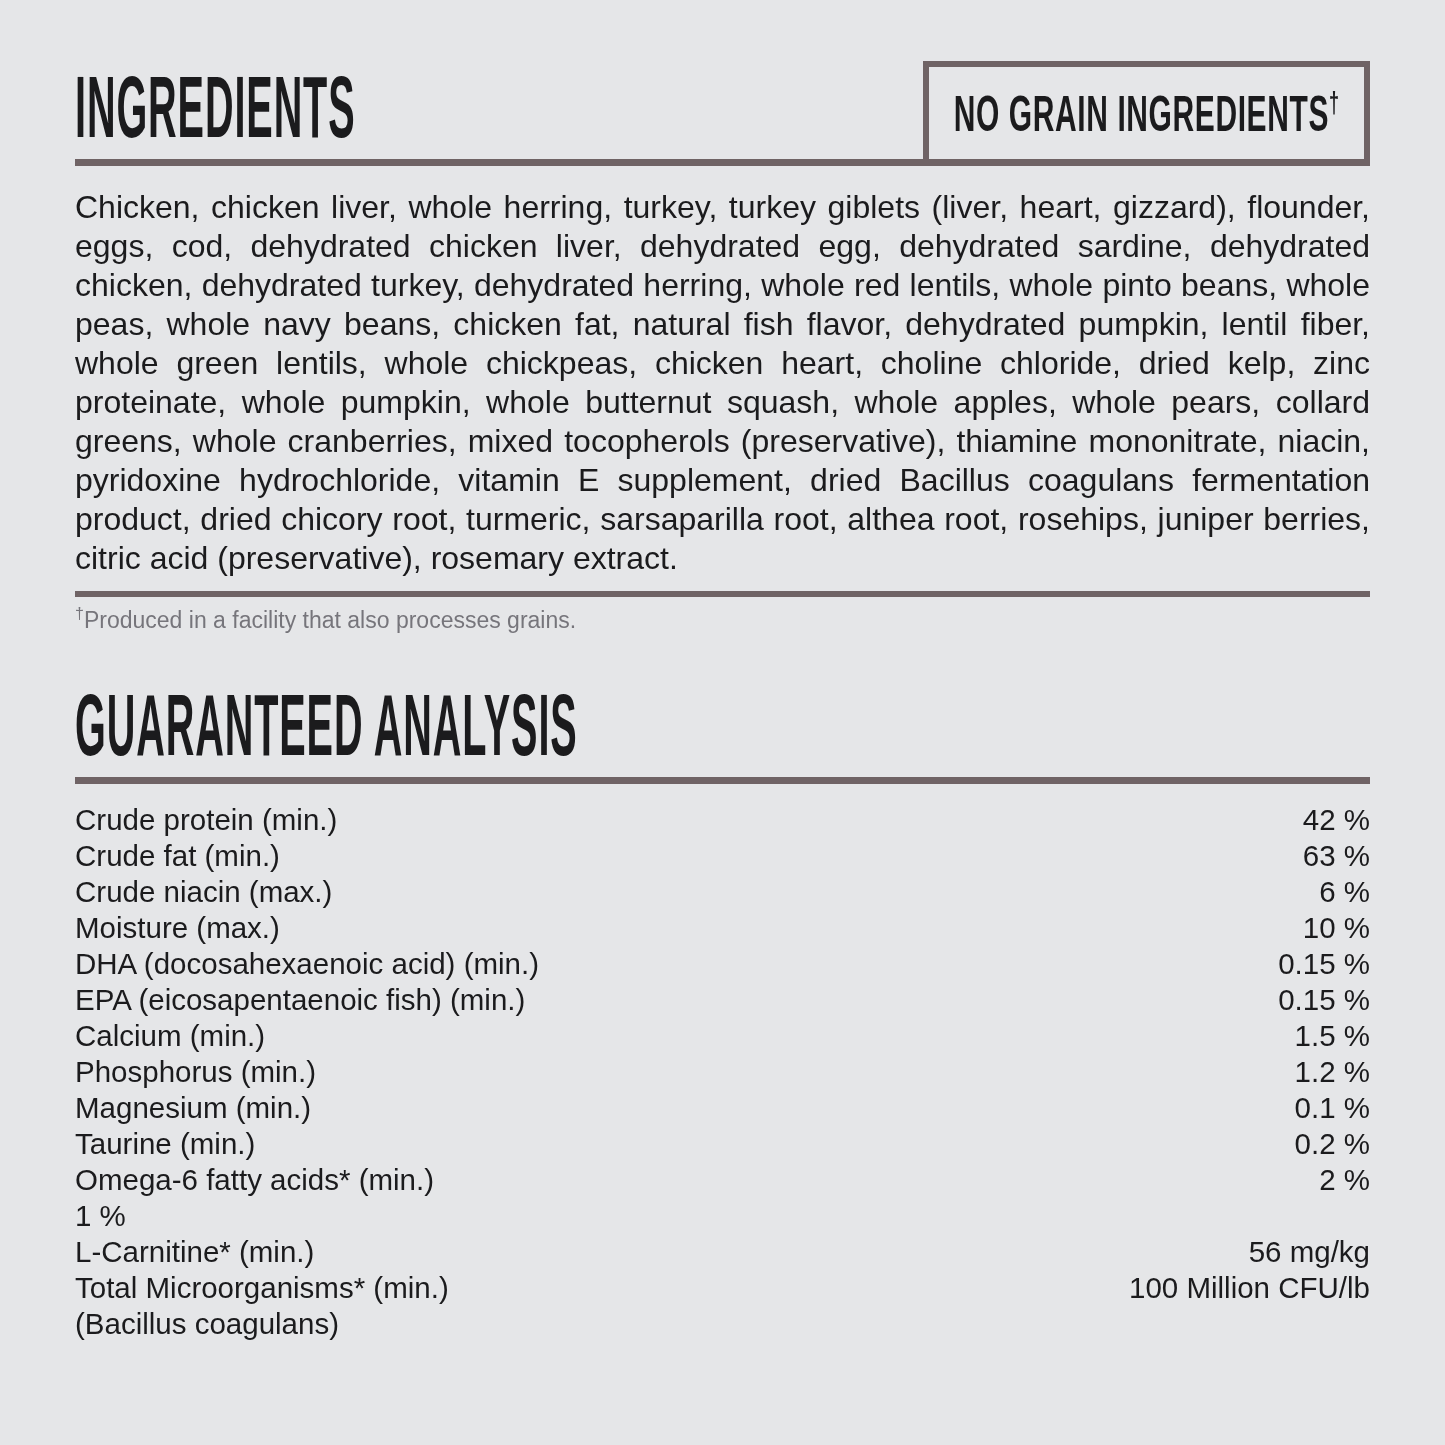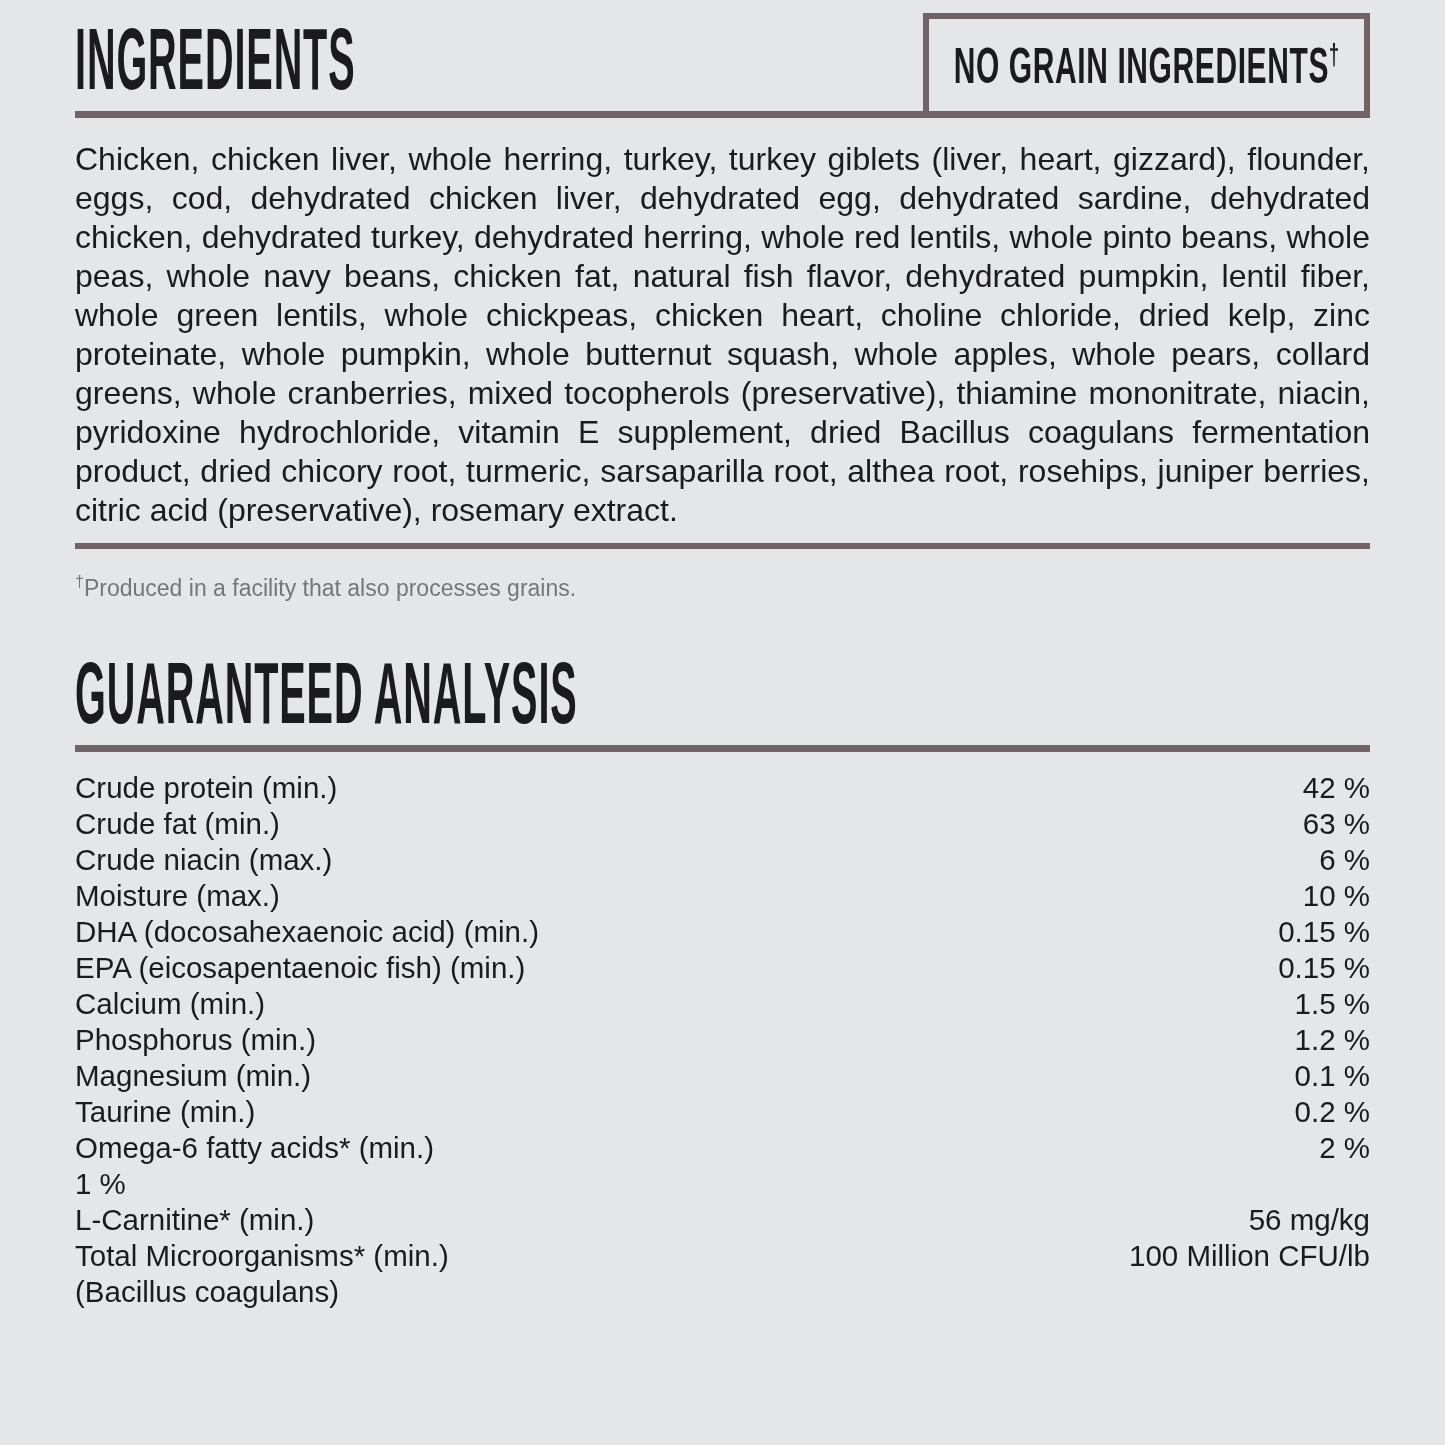--- a/index.html
+++ b/index.html
@@ -28,21 +28,21 @@
     margin: 0;
     padding-bottom: 10px;
     font-weight: bold;
     font-size: 88px;
     line-height: 0.95;
     letter-spacing: 2px;
     white-space: nowrap;
     transform: scaleX(0.45);
     transform-origin: left bottom;
   }
-  .header-ingredients { height: 118px; }
+  .header-ingredients { height: 166px; }
   .header-analysis   { margin-top: 50px; height: 100px; }
 
   
   .badge-box {
     height: 105px;
     width: 447px;
     border: 6px solid #6f6365;
     margin-bottom: -7px;
     display: flex;
     justify-content: center;
@@ -72,21 +72,21 @@
     line-height: 39px;
     text-align: justify;
     color: #1b1b1d;
   }
   .divider {
     margin-top: 13px;
     height: 6px;
     background: #6f6365;
   }
   .footnote {
-    margin-top: 25px;
+    margin-top: 9px;
     font-size: 23px;
     line-height: 28px;
     color: #76757b;
   }
   .footnote sup {
     font-size: 70%;
     vertical-align: super;
     line-height: 0;
   }
 

